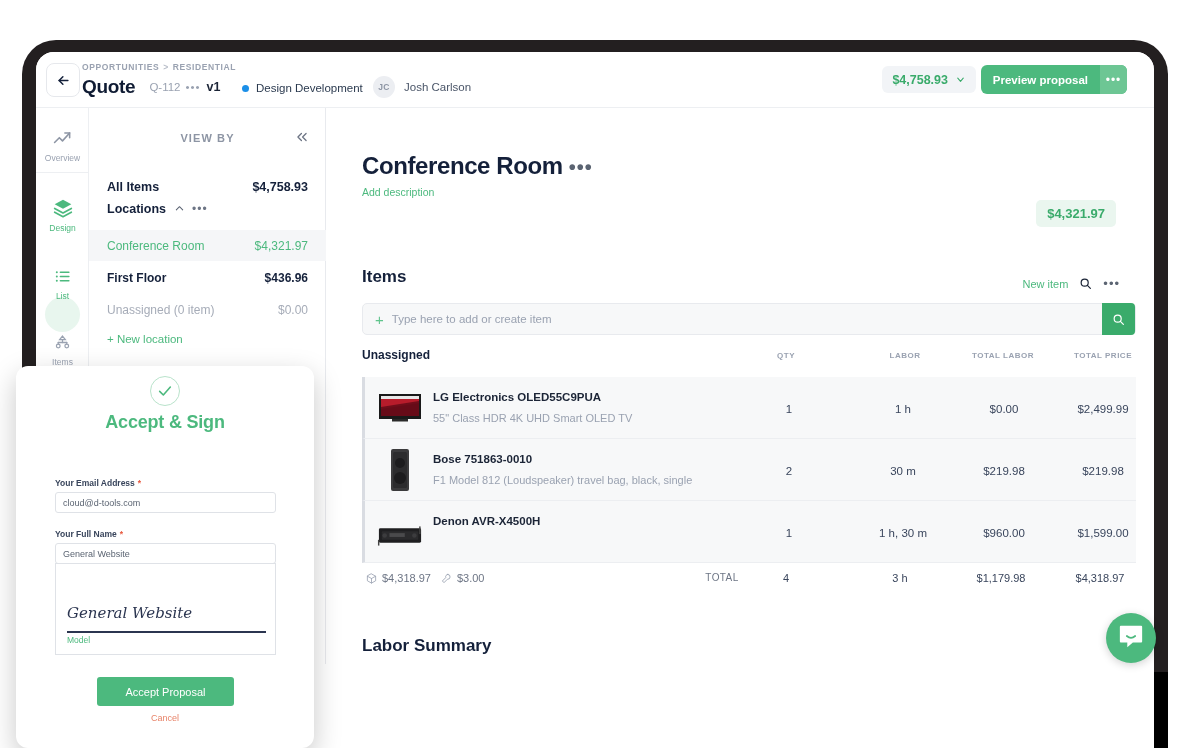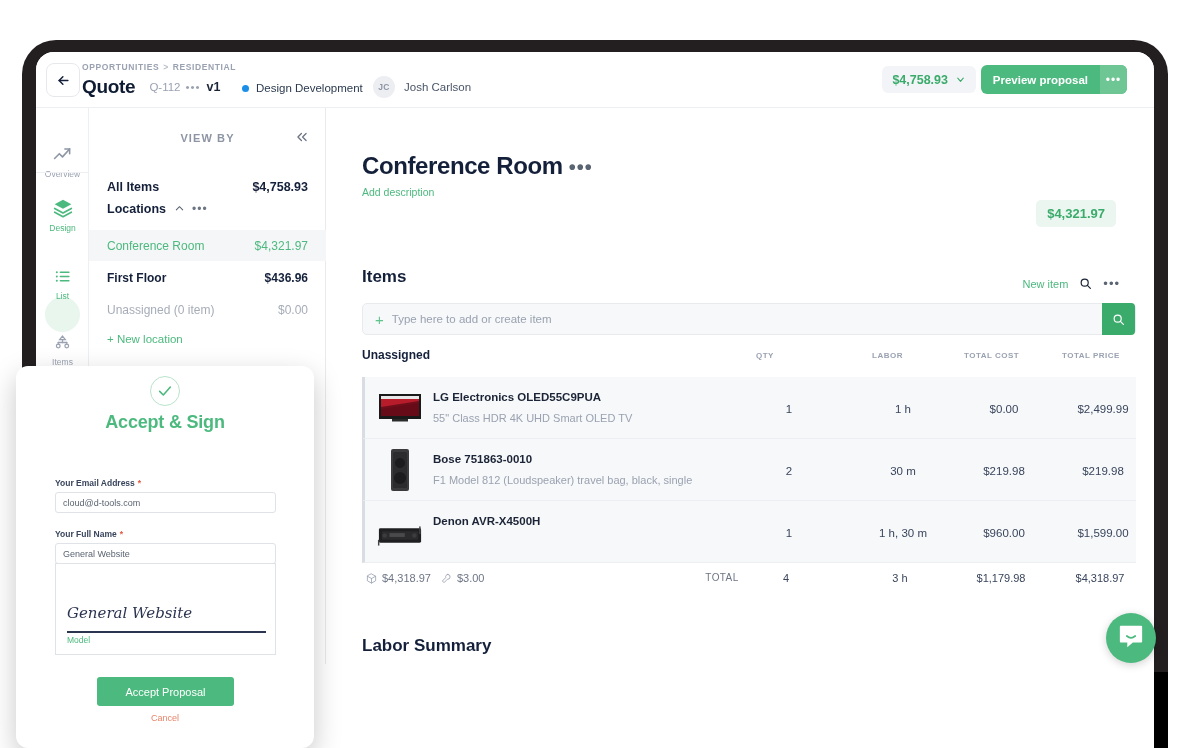--- a/index.html
+++ b/index.html
@@ -161,21 +161,21 @@
   .addbar .ph { font-size: 11.5px; color:#9aa2b1; }
   .addbar .searchbtn {
     margin-left:auto; width: 33px; height: 32px; background:#3aab6b;
     border-radius: 0 4px 4px 0; display:flex; align-items:center; justify-content:center;
   }
 
   .tbl-head {
     position:absolute; left: 36px; top: 240px; width: 774px; height: 22px;
   }
   .tbl-head .grp { position:absolute; left:0; top:0; font-size: 12px; font-weight:bold; color:#14203a; }
-  .tbl-head .col { position:absolute; top: 3px; font-size: 8px; font-weight:bold; letter-spacing:.5px; color:#9aa2b1; text-align:left; }
+  .tbl-head .col { position:absolute; top: 3px; font-size: 8px; font-weight:bold; letter-spacing:.5px; color:#9aa2b1; text-align:center; }
 
   .row {
     position:absolute; left: 36px; width: 774px;
     background:#f7f8f9; border-left: 3px solid #d9dce2;
     border-bottom: 1px solid #eceef1;
   }
   .row .thumb {
     position:absolute; left: 12px; width: 46px; height: 34px;
     display:flex; align-items:center; justify-content:center;
   }
@@ -300,21 +300,21 @@
 
       <div class="preview-btn">
         <span class="lbl">Preview proposal</span>
         <span class="more">•••</span>
       </div>
     </div>
 
     <div class="rail">
       <div class="rail-sel-circle"></div>
 
-      <div class="rail-item" style="top:34px">
+      <div class="rail-item" style="top:18px">
         <div class="rail-ico">
           <svg width="19" height="19" viewBox="0 0 24 24" fill="none" stroke="#8d95a4" stroke-width="2" stroke-linecap="round" stroke-linejoin="round">
               <polyline points="2 17 8 11 12 15 21 5"></polyline>
               <polyline points="15 5 21 5 21 11"></polyline>
             </svg>
         </div>
         <div class="rail-lbl">Overview</div>
       </div>
 
       <div class="rail-divider" style="top:64px"></div>
@@ -436,21 +436,21 @@
               <circle cx="10.5" cy="10.5" r="6.5"></circle>
               <line x1="15.5" y1="15.5" x2="21" y2="21"></line>
             </svg>
         </span>
       </div>
 
       <div class="tbl-head">
         <span class="grp">Unassigned</span>
         <span class="col" style="left:394px; width:60px">QTY</span>
         <span class="col" style="left:510px; width:66px">LABOR</span>
-        <span class="col" style="left:602px; width:78px">TOTAL COST</span>
+        <span class="col" style="left:602px; width:78px">TOTAL LABOR</span>
         <span class="col" style="left:700px; width:82px">TOTAL PRICE</span>
       </div>
 
       <div class="row" style="top:269px; height:62px">
         <div class="thumb" style="top:14px">
           <svg width="44" height="30" viewBox="0 0 44 30">
             <rect x="1" y="1" width="42" height="25" fill="#1a1a1a"></rect>
             <rect x="3" y="3" width="38" height="20" fill="#8e1020"></rect>
             <path d="M3 3 L41 3 L41 10 L3 16 Z" fill="#c4202f" opacity=".75"></path>
             <path d="M3 14 L41 8 L41 23 L3 23 Z" fill="#5e0a16" opacity=".8"></path>

